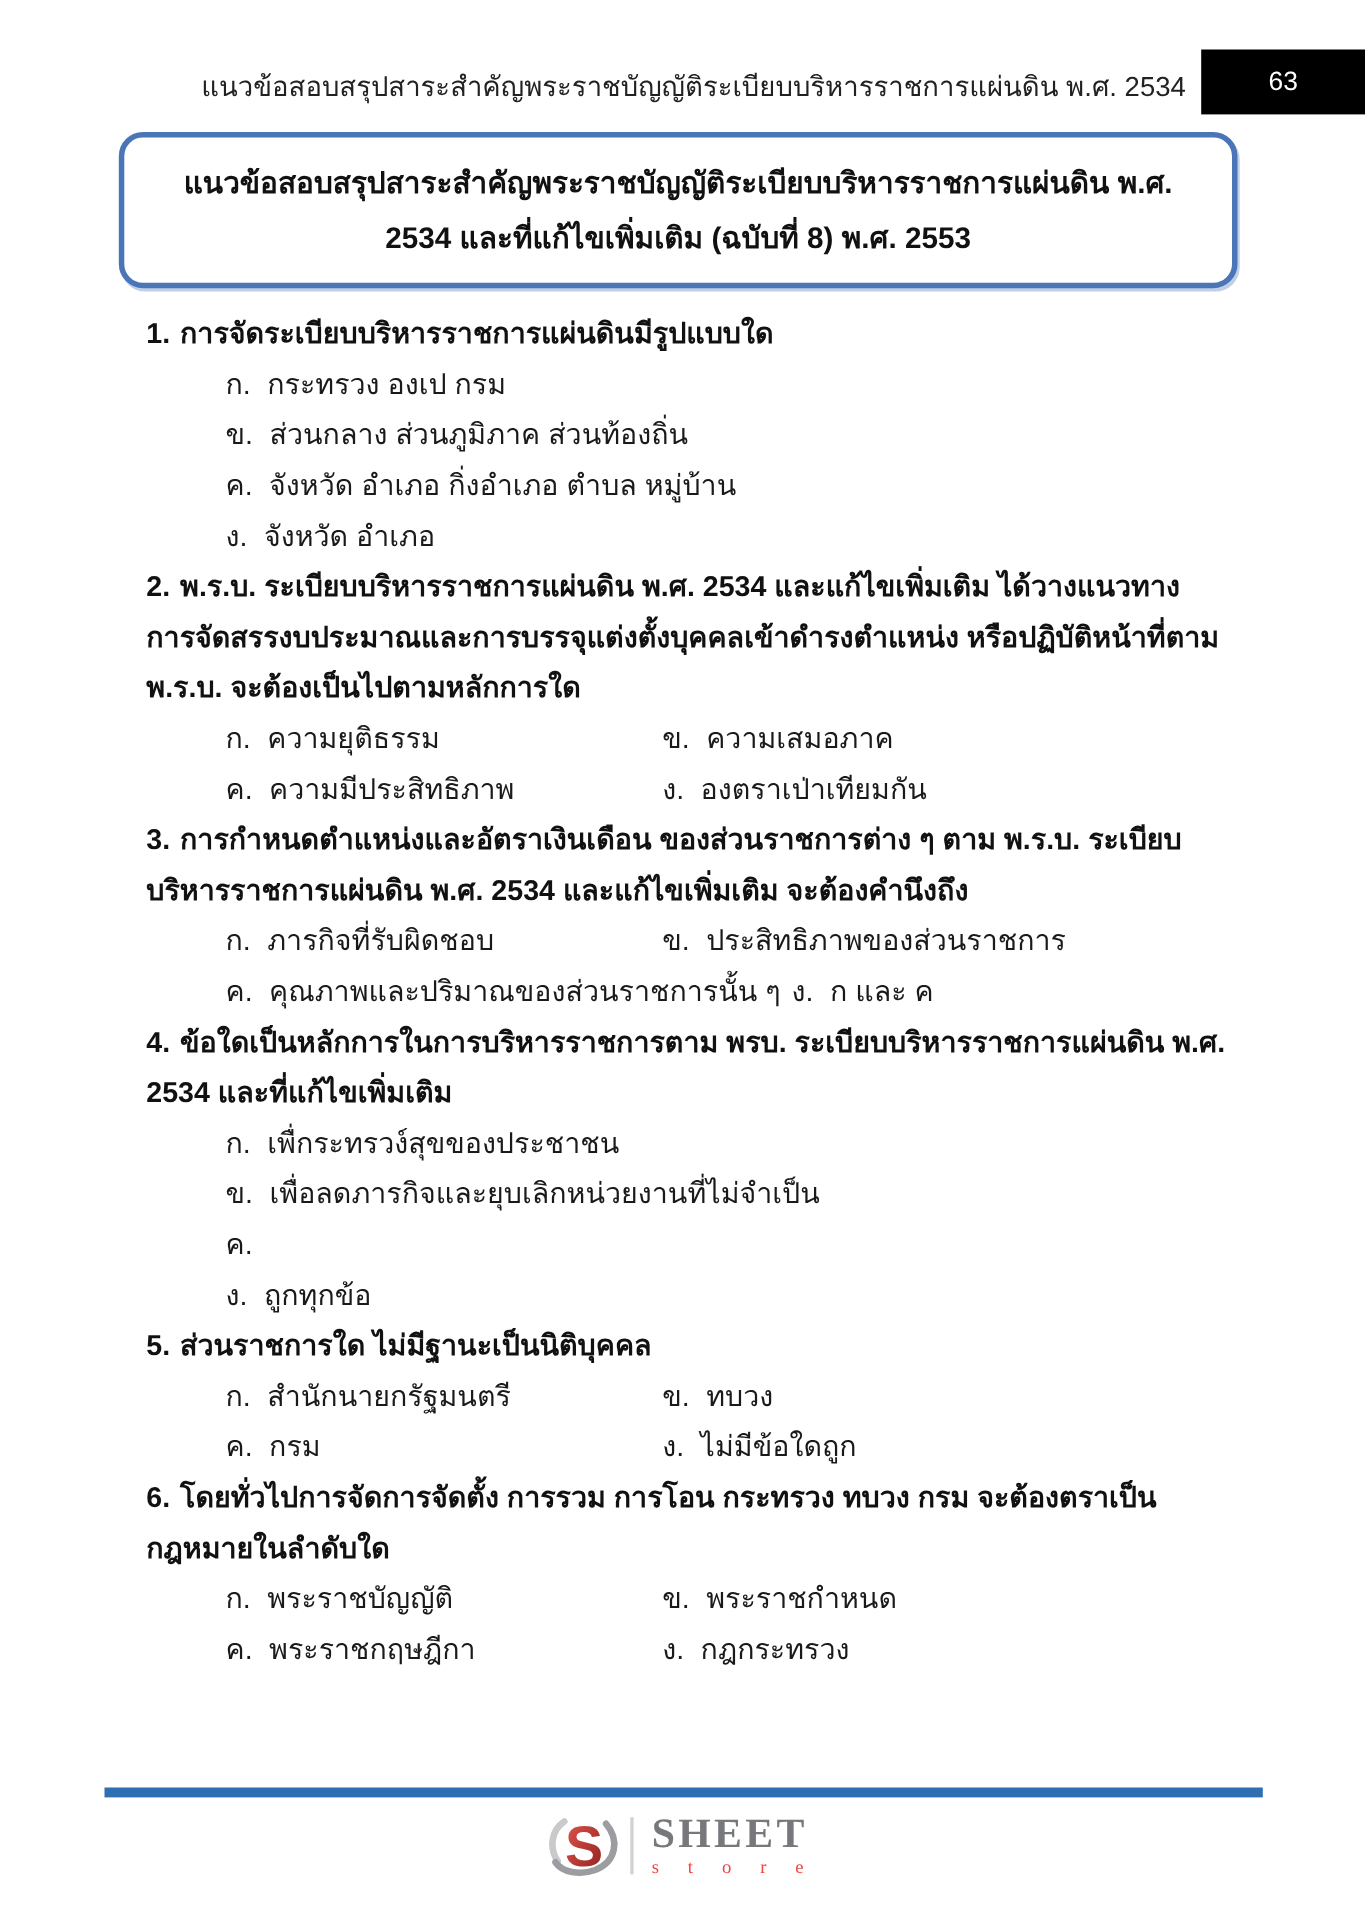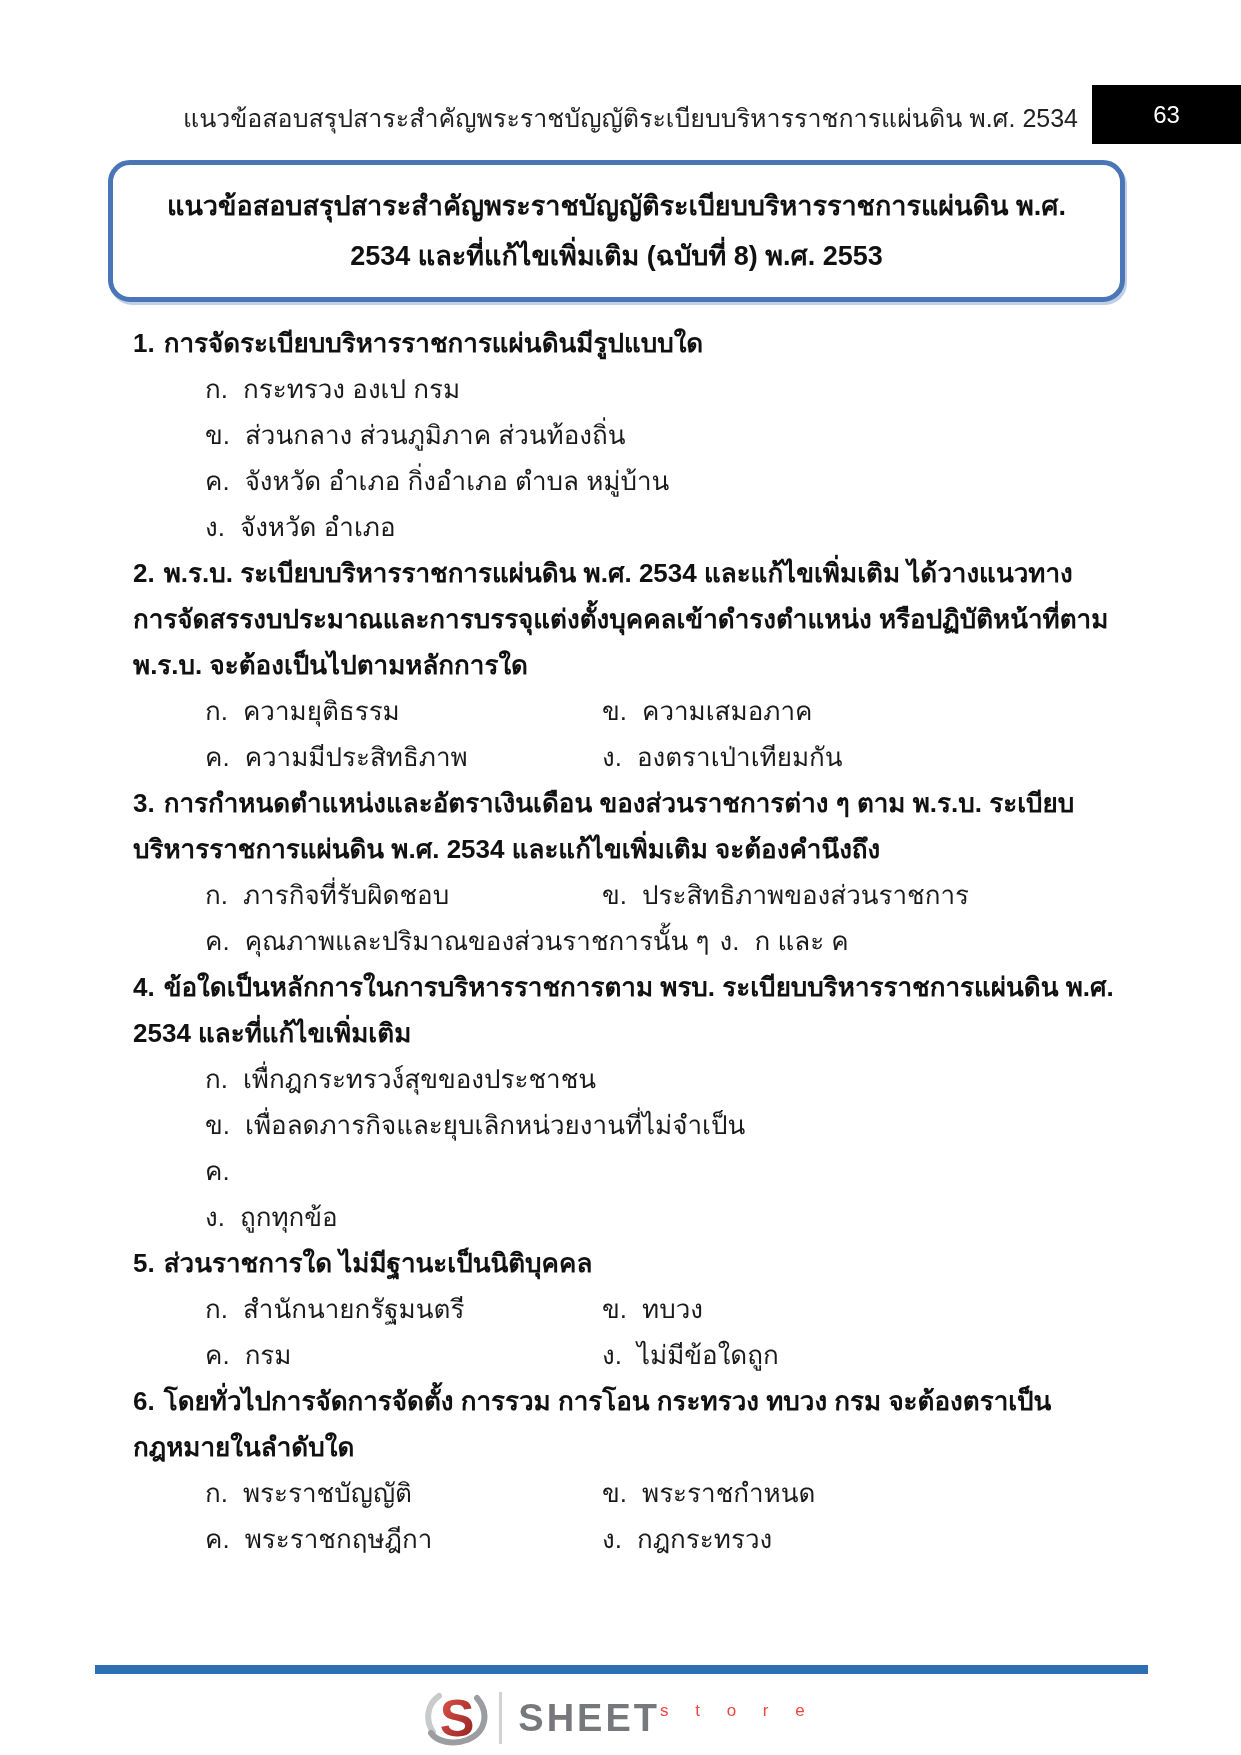--- a/index.html
+++ b/index.html
@@ -4,21 +4,21 @@
 <style>
   * { margin: 0; padding: 0; box-sizing: border-box; }
   html, body { background: #ffffff; }
   body {
     width: 1241px; height: 1755px;
     position: relative;
     font-family: "Liberation Sans", "DejaVu Sans", sans-serif;
     color: #1a1a1a;
     overflow: hidden;
   }
-  .page { position: absolute; inset: 0; background: #ffffff; margin-top: 40px; }
+  .page { position: absolute; inset: 0; background: #ffffff; }
 
   
   .header-title {
     position: absolute;
     top: 58px; right: 163px;
     font-size: 25px;
     color: #222;
     white-space: nowrap;
   }
   .page-number-box {
@@ -78,21 +78,21 @@
     position: absolute;
     top: 1646px; left: 0; width: 1241px;
     display: flex; align-items: center; justify-content: center;
   }
   .logo-mark { width: 64px; height: 64px; flex: 0 0 auto; }
   .logo-divider {
     width: 3px; height: 52px;
     background: #d0d2d4;
     margin: 0 16px 0 10px;
   }
-  .logo-text { display: flex; flex-direction: row; }
+  .logo-text { display: flex; flex-direction: column; font-family: Liberation Serif, serif; }
   .logo-sheet {
     font-size: 38px; font-weight: bold;
     color: #77787b; letter-spacing: 3px; line-height: 38px;
   }
   .logo-store {
     font-size: 17px; color: #ef4444;
     letter-spacing: 11px; line-height: 20px; margin-top: 2px;
   }
 </style>
 </head>
@@ -191,21 +191,21 @@
       </div>
     </div>
 
     <div class="question">
       <div class="q-head">
         <span class="q-num">4.</span><span>ข้อใดเป็นหลักการในการบริหารราชการตาม พรบ. ระเบียบบริหารราชการแผ่นดิน พ.ศ. 2534 และที่แก้ไขเพิ่มเติม</span>
       </div>
       <div class="choices">
         <div class="choice">
           <span class="c-label">ก.</span>
-          <span class="c-text">เพื่กฎกระทรวง์สุขของประชาชน</span>
+          <span class="c-text">เพื่กระทรวง์สุขของประชาชน</span>
         </div>
         <div class="choice">
           <span class="c-label">ข.</span>
           <span class="c-text">เพื่อลดภารกิจและยุบเลิกหน่วยงานที่ไม่จำเป็น</span>
         </div>
         <div class="choice">
           <span class="c-label">ค.</span>
         </div>
         <div class="choice">
           <span class="c-label">ง.</span>

